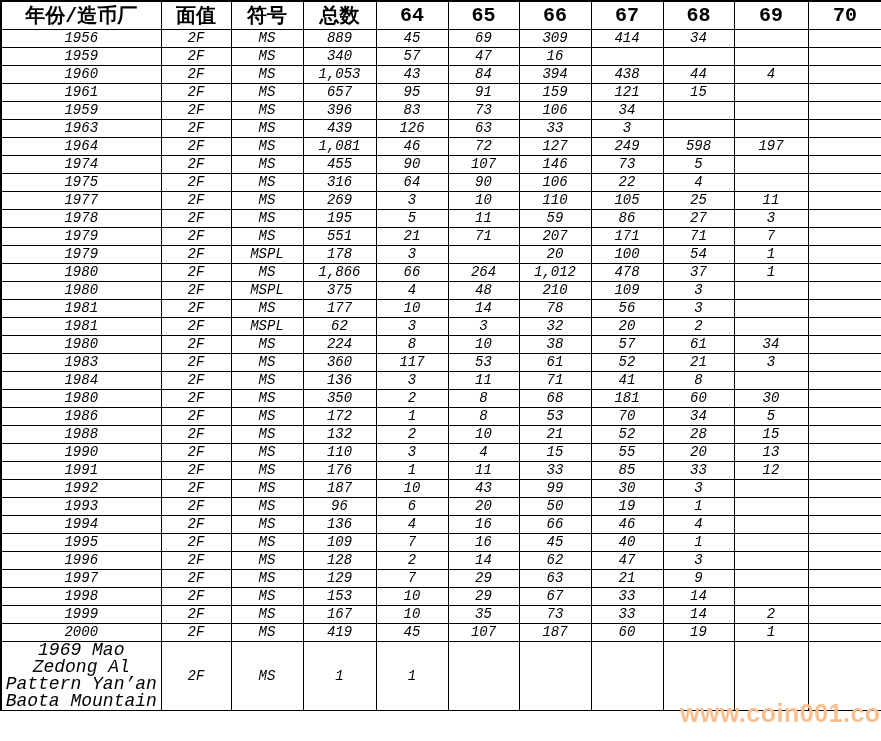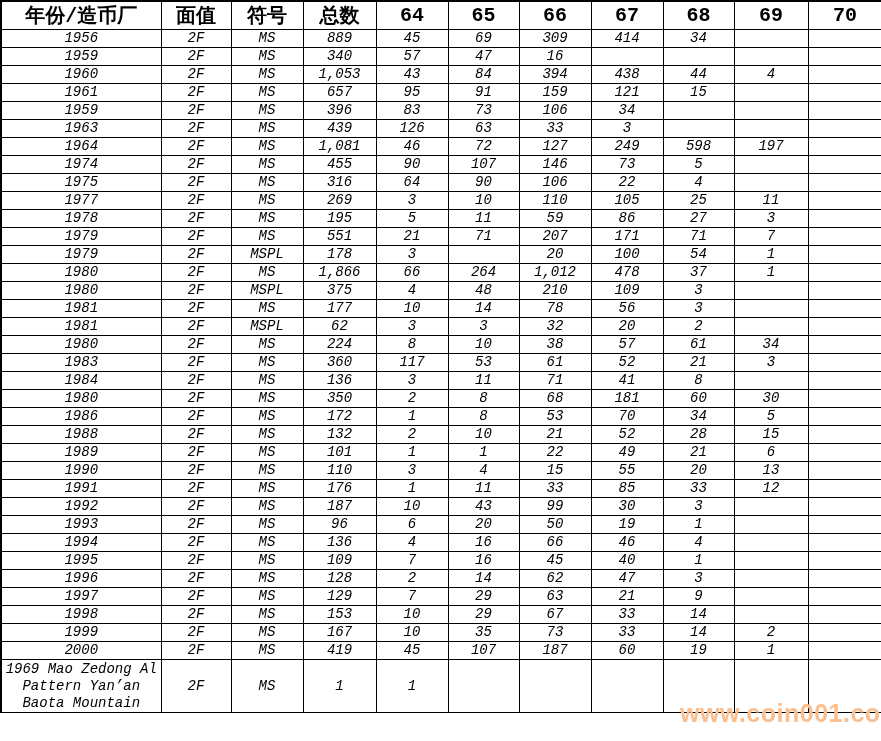--- a/index.html
+++ b/index.html
@@ -41,21 +41,21 @@
   }
   table.pop tbody tr { height: 18px; font-style: italic; }
   table.pop td {
     font-size: 14px;
     line-height: 17px;
   }
   table.pop tbody tr.tall-row { height: 53px; }
   table.pop tbody tr.tall-row td.year-cell {
     white-space: normal;
     line-height: 17px;
-    font-size: 14px;
+    font-size: 18px;
   }
   #watermark {
     position: absolute;
     left: 680px;
     top: 699px;
     font-family: "Liberation Sans", "DejaVu Sans", sans-serif;
     font-weight: bold;
     font-size: 25px;
     letter-spacing: 0.5px;
     color: #FBBE8E;
@@ -390,33 +390,20 @@
           <td>132</td>
           <td>2</td>
           <td>10</td>
           <td>21</td>
           <td>52</td>
           <td>28</td>
           <td>15</td>
           <td></td>
         </tr>
         <tr>
-          <td class="year-cell">1989</td>
-          <td>2F</td>
-          <td>MS</td>
-          <td>101</td>
-          <td>1</td>
-          <td>1</td>
-          <td>22</td>
-          <td>49</td>
-          <td>21</td>
-          <td>6</td>
-          <td></td>
-        </tr>
-        <tr>
           <td class="year-cell">1990</td>
           <td>2F</td>
           <td>MS</td>
           <td>110</td>
           <td>3</td>
           <td>4</td>
           <td>15</td>
           <td>55</td>
           <td>20</td>
           <td>13</td>

